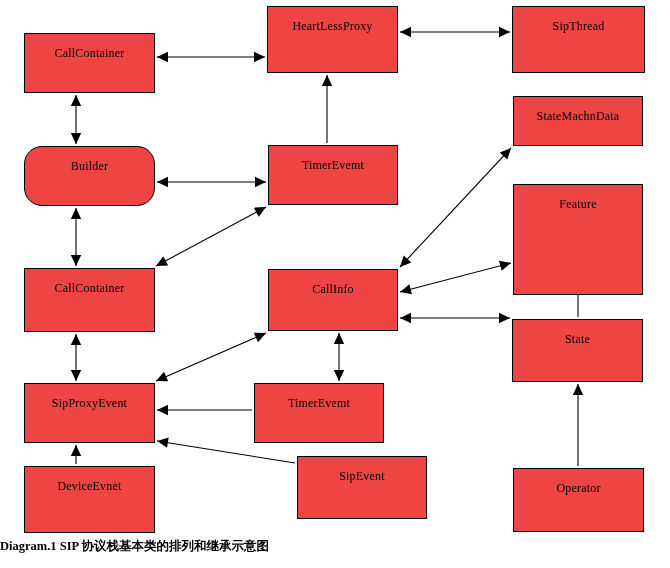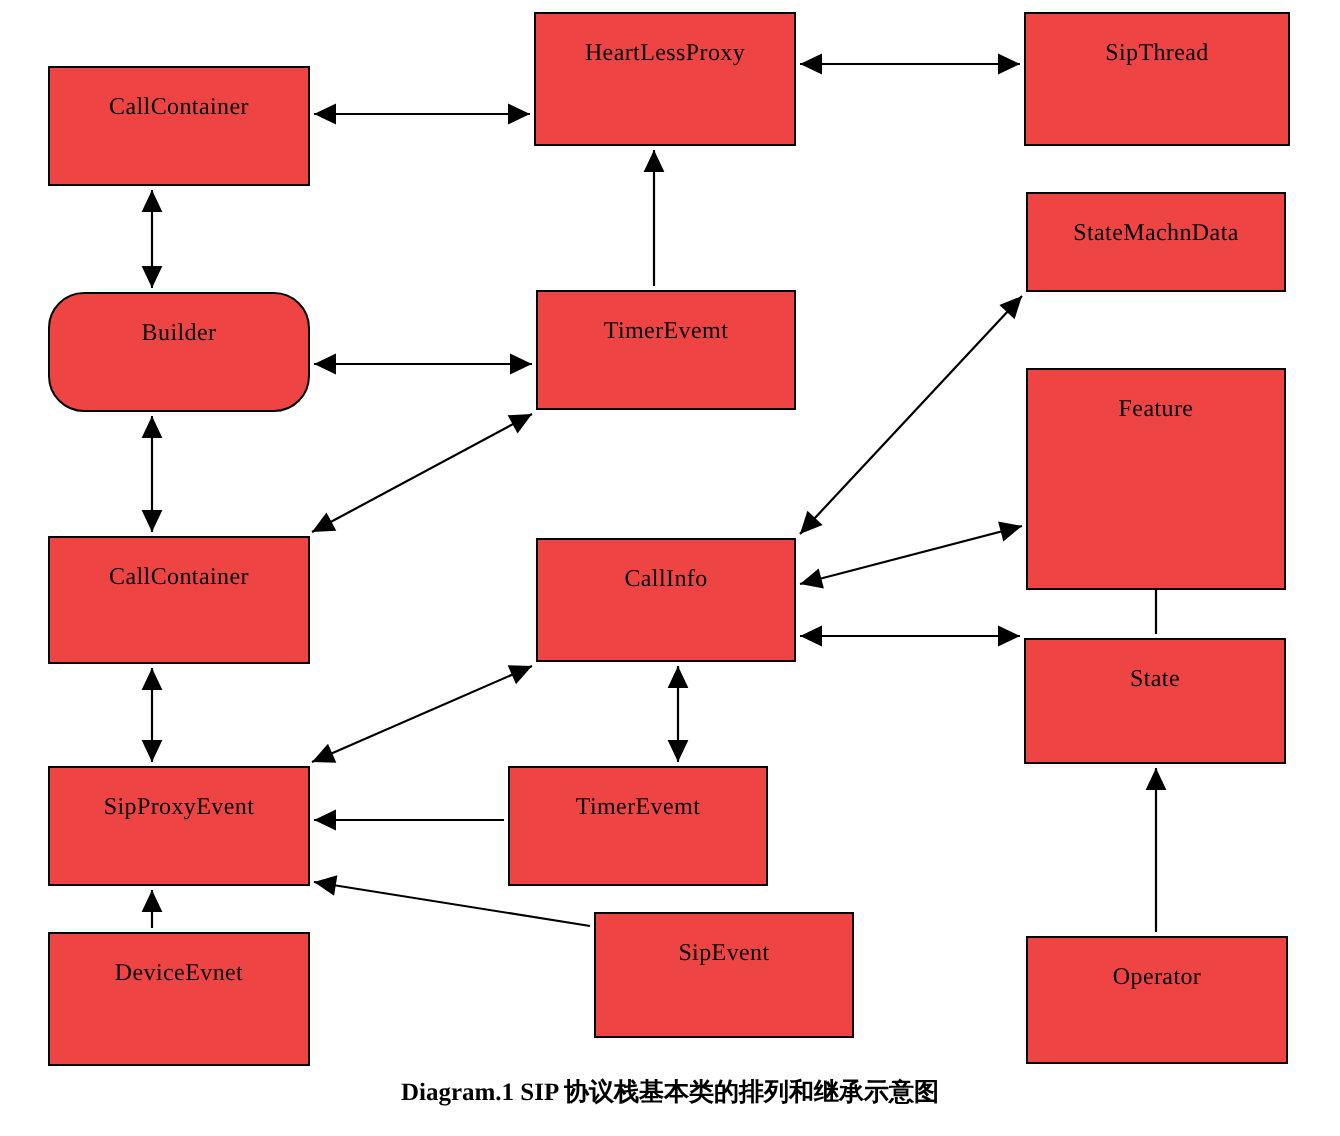--- a/index.html
+++ b/index.html
@@ -41,21 +41,20 @@
     top: 0;
     width: 670px;
     height: 568px;
     z-index: 1;
   }
   .caption {
     position: absolute;
     left: 0;
     right: 0;
     top: 538px;
-    text-align: center;
     font-family: "Liberation Serif", "DejaVu Serif", serif;
     font-weight: bold;
     font-size: 12.5px;
     color: #000000;
     white-space: nowrap;
   }
 </style>
 </head>
 <body>
 

